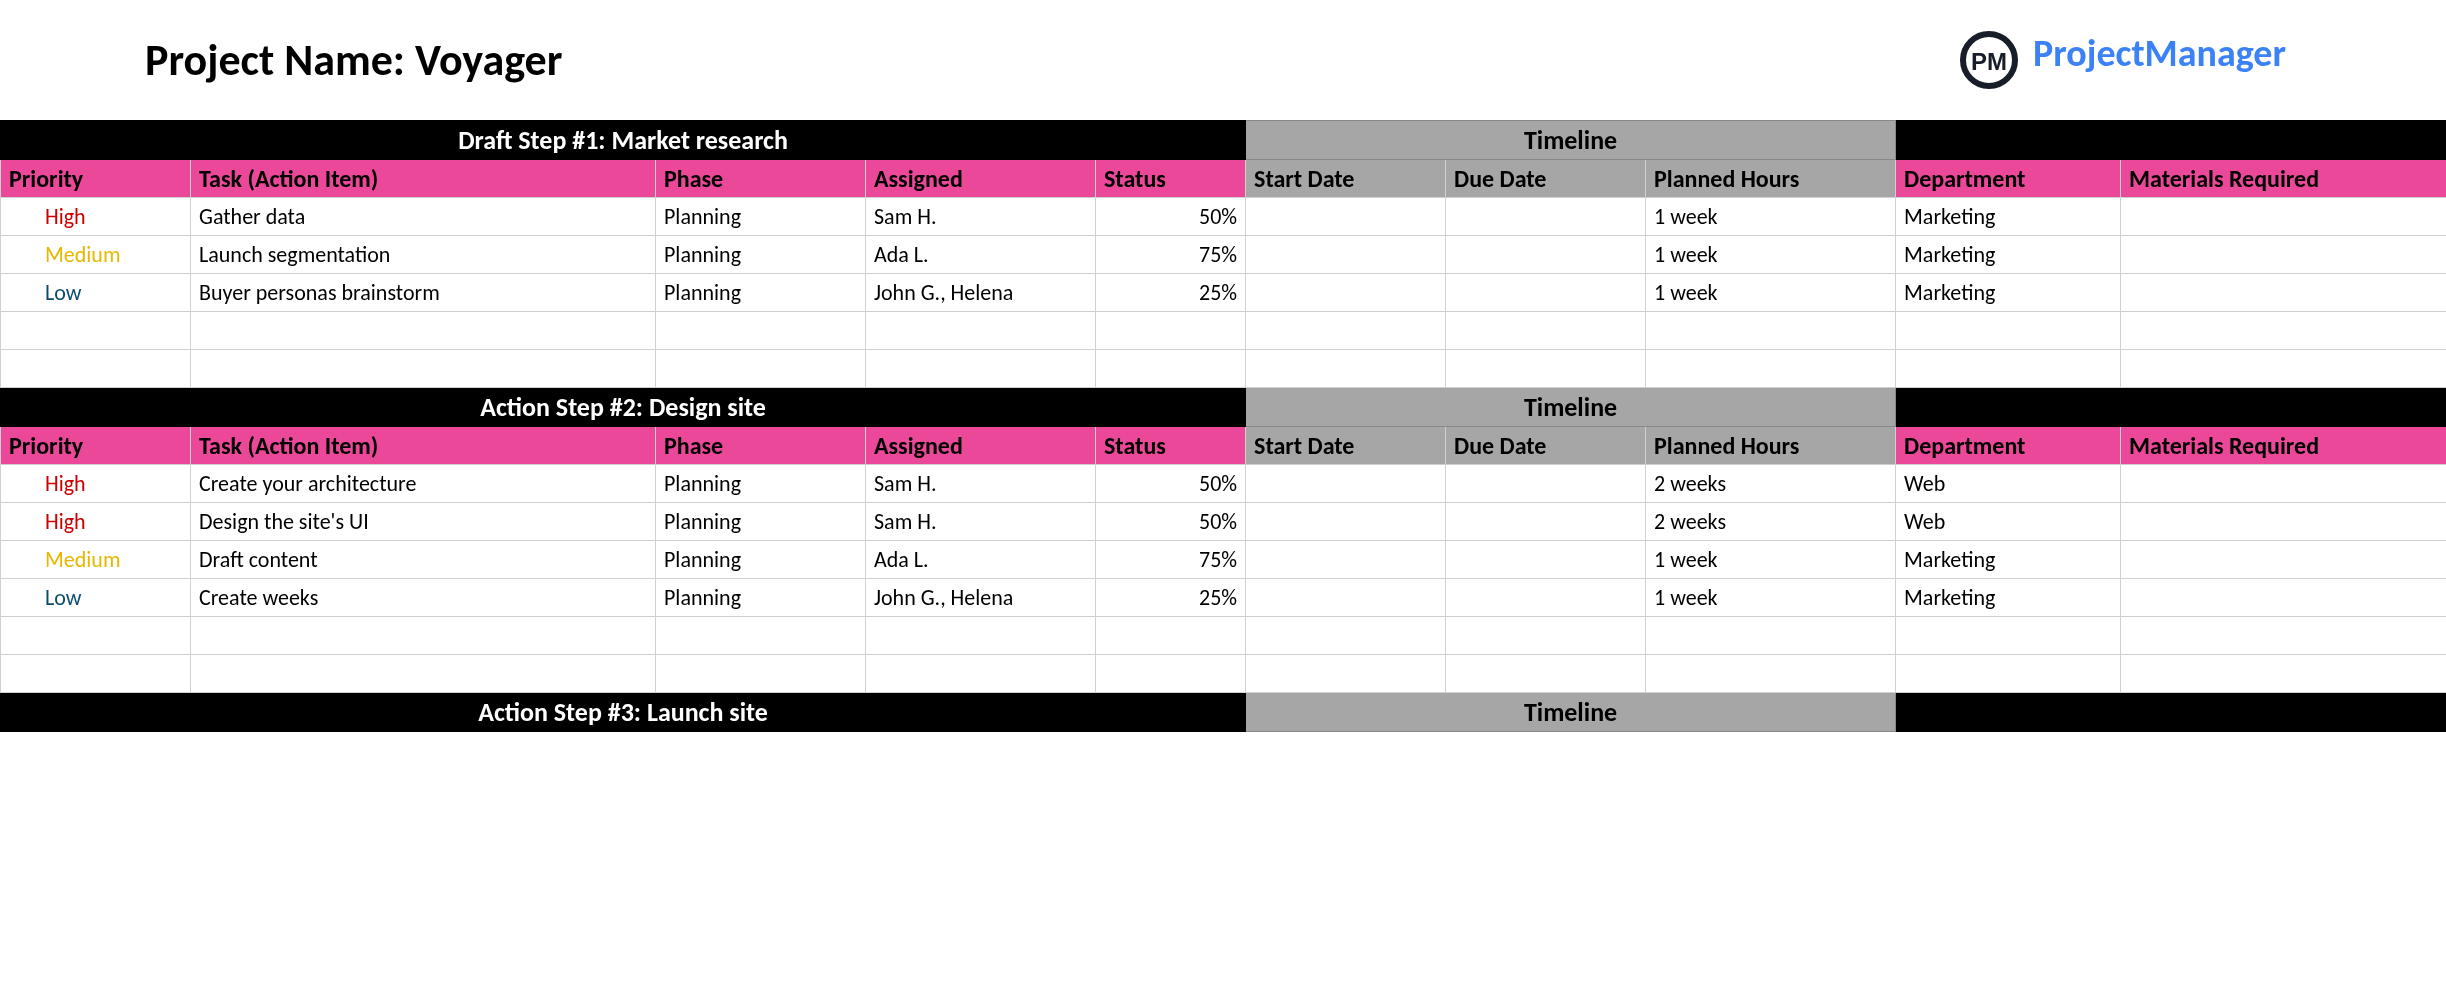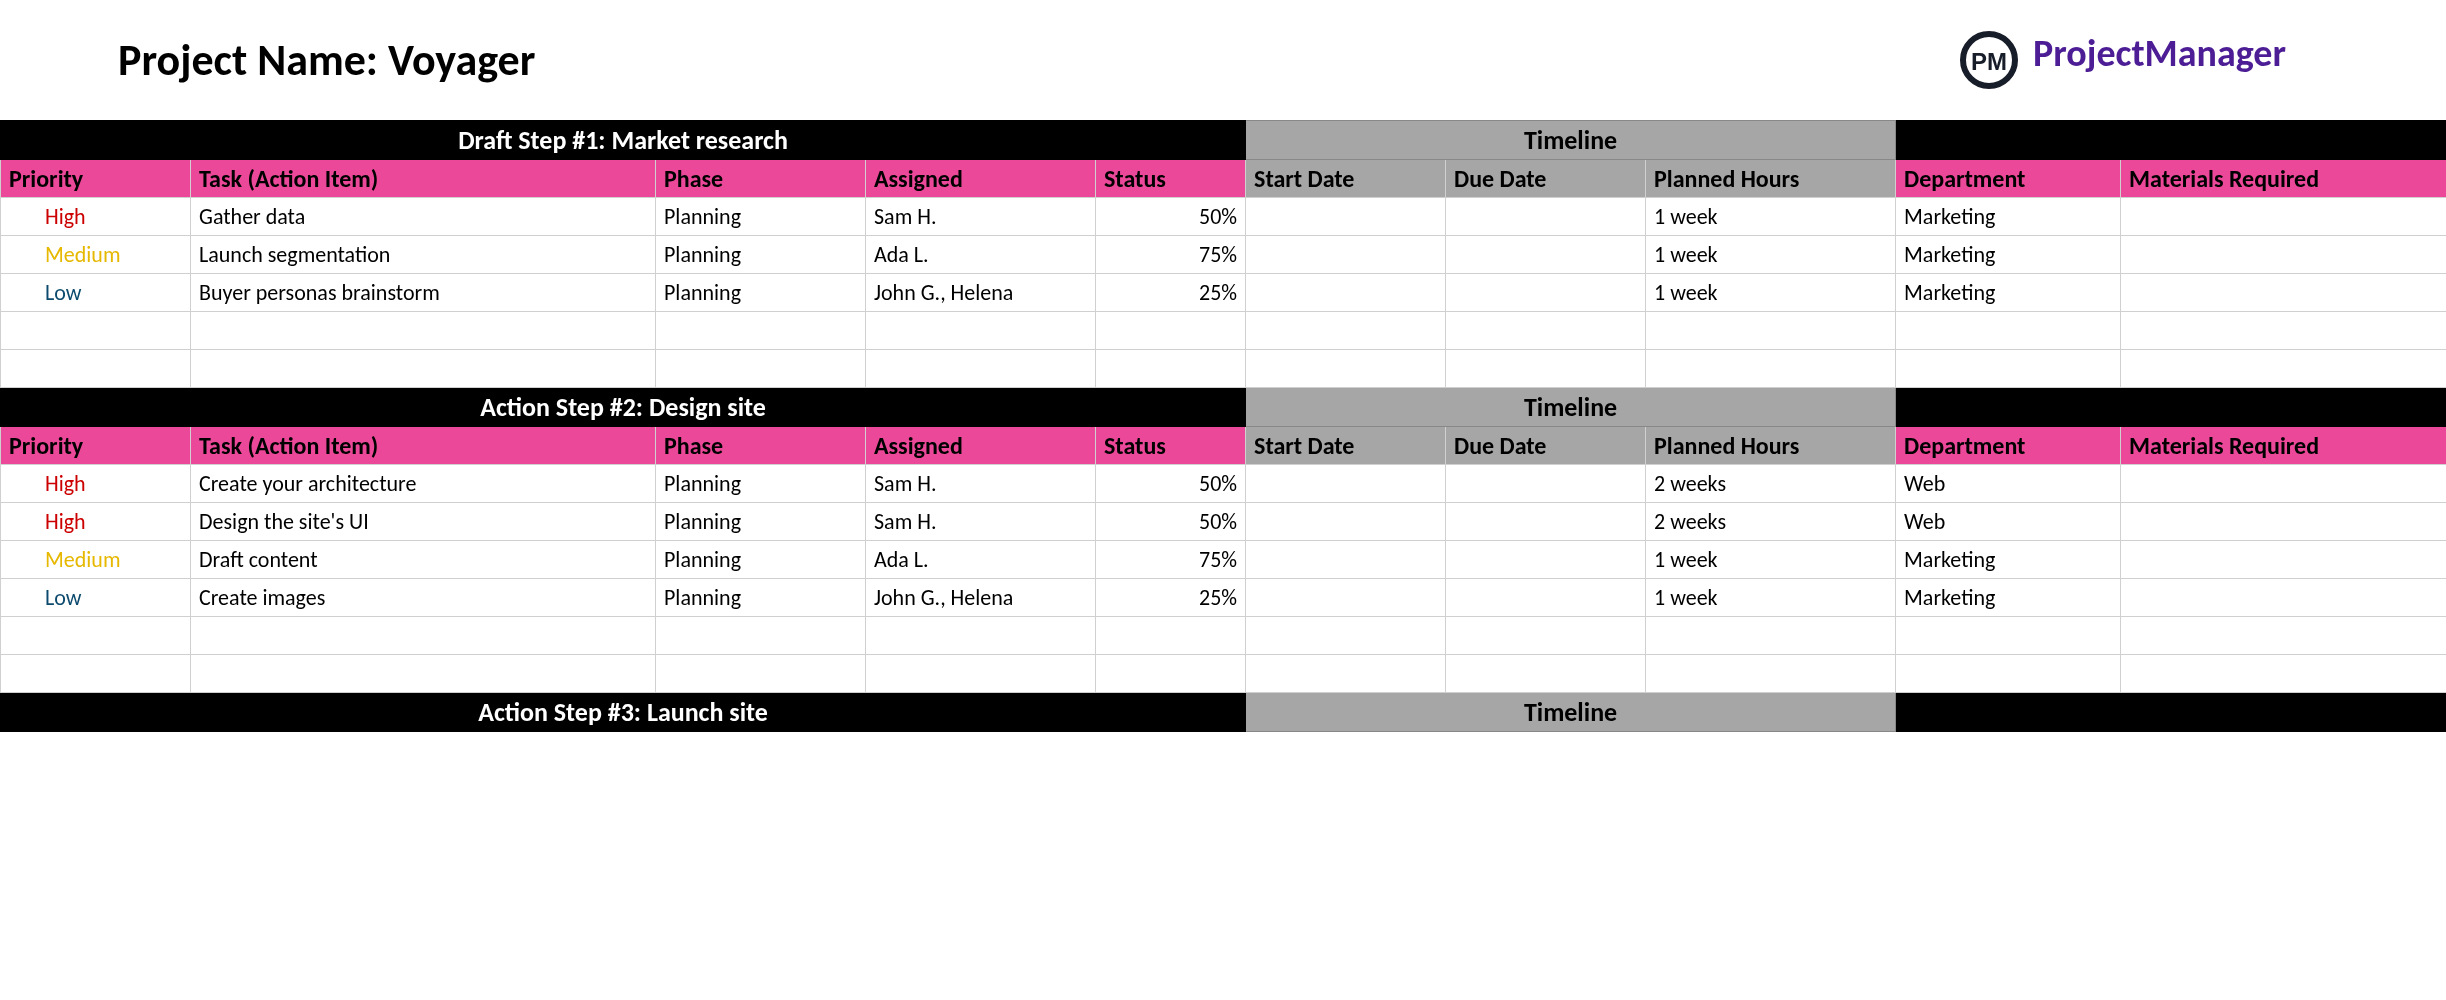--- a/index.html
+++ b/index.html
@@ -12,34 +12,35 @@
   }
   .page {
     padding: 30px 0 0 0;
   }
   .top-row {
     display: flex;
     justify-content: space-between;
     align-items: center;
     padding: 0 160px 0 118px;
     margin-bottom: 30px;
+    margin-left: 27px;
   }
   .project-title {
     font-size: 44px;
     font-weight: 700;
   }
   .logo {
     display: flex;
     align-items: flex-start;
     gap: 14px;
   }
   .logo-text {
     font-size: 38px;
     font-weight: 700;
-    color: #4c1d95;
+    color: #3b82f6;
   }
   .goal {
     font-size: 34px;
     font-weight: 700;
     padding: 0 0 6px 6px;
   }
   table {
     width: 100%;
     border-collapse: collapse;
     table-layout: fixed;
@@ -236,21 +237,21 @@
           <td>Ada L.</td>
           <td class="status-cell">75%</td>
           <td></td>
           <td></td>
           <td>1 week</td>
           <td>Marketing</td>
           <td></td>
         </tr>
         <tr>
           <td class="priority-cell prio-Low">Low</td>
-          <td>Create images</td>
+          <td>Create weeks</td>
           <td>Planning</td>
           <td>John G., Helena</td>
           <td class="status-cell">25%</td>
           <td></td>
           <td></td>
           <td>1 week</td>
           <td>Marketing</td>
           <td></td>
         </tr>
         <tr class="empty">

